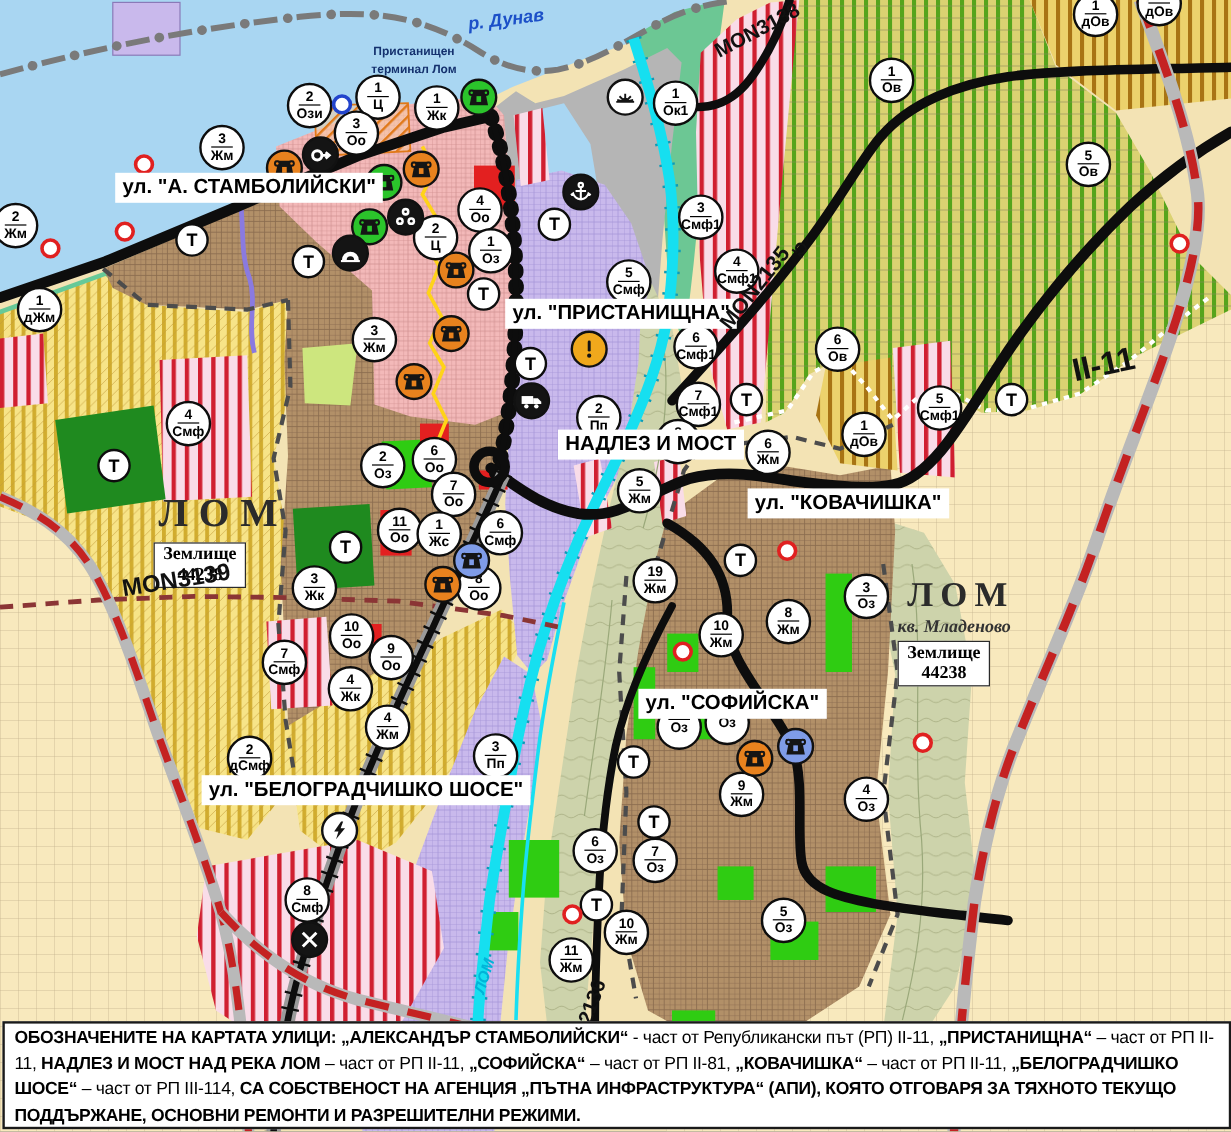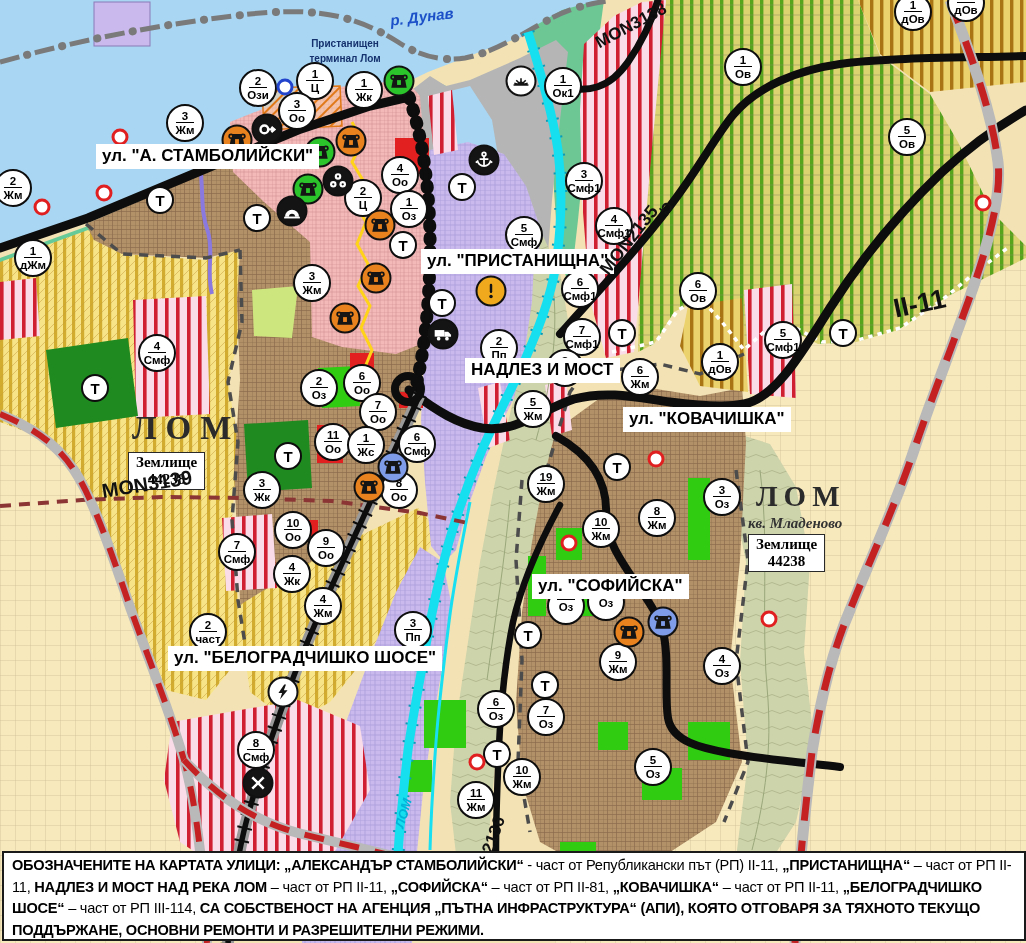--- a/index.html
+++ b/index.html
@@ -394,21 +394,21 @@
       <div class="zm" style="left: 323px; top: 606px;">
         <span class="n">4</span>
         <span class="c">Жм</span>
       </div>
       <div class="zm" style="left: 237px; top: 552px;">
         <span class="n">7</span>
         <span class="c">Смф</span>
       </div>
       <div class="zm" style="left: 208px; top: 632px;">
         <span class="n">2</span>
-        <span class="c">част</span>
+        <span class="c">дСмф</span>
       </div>
       <div class="zm" style="left: 413px; top: 630px;">
         <span class="n">3</span>
         <span class="c">Пп</span>
       </div>
       <div class="zm" style="left: 256px; top: 750px;">
         <span class="n">8</span>
         <span class="c">Смф</span>
       </div>
       <div class="zm" style="left: 601px; top: 529px;">

